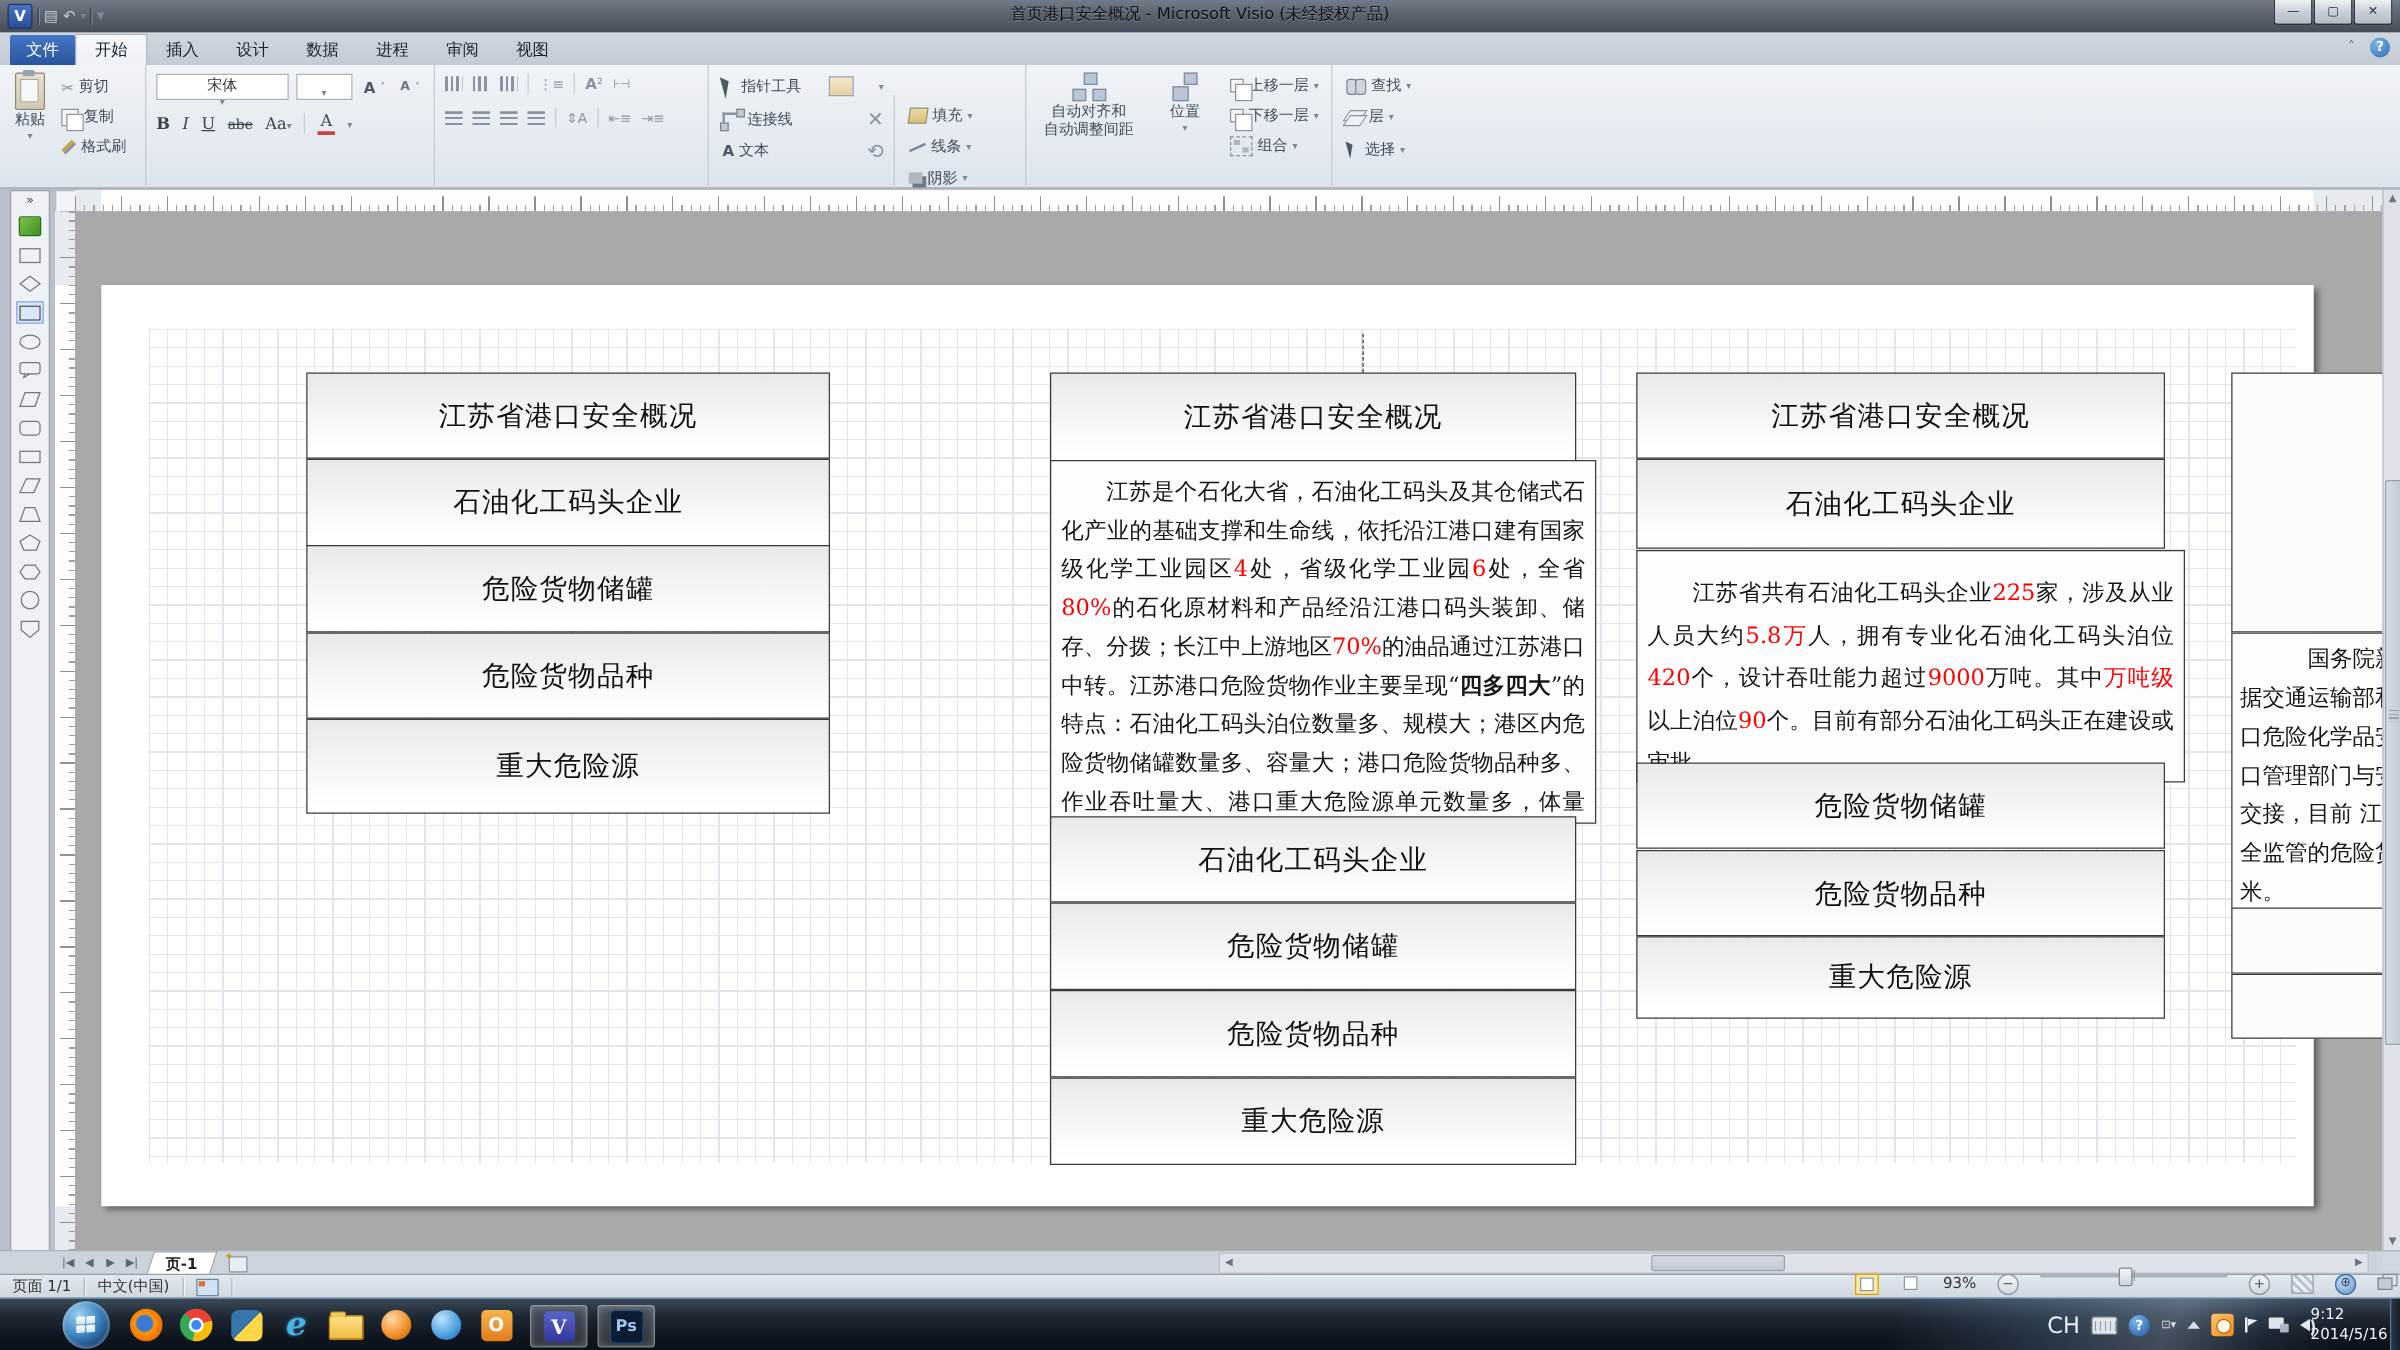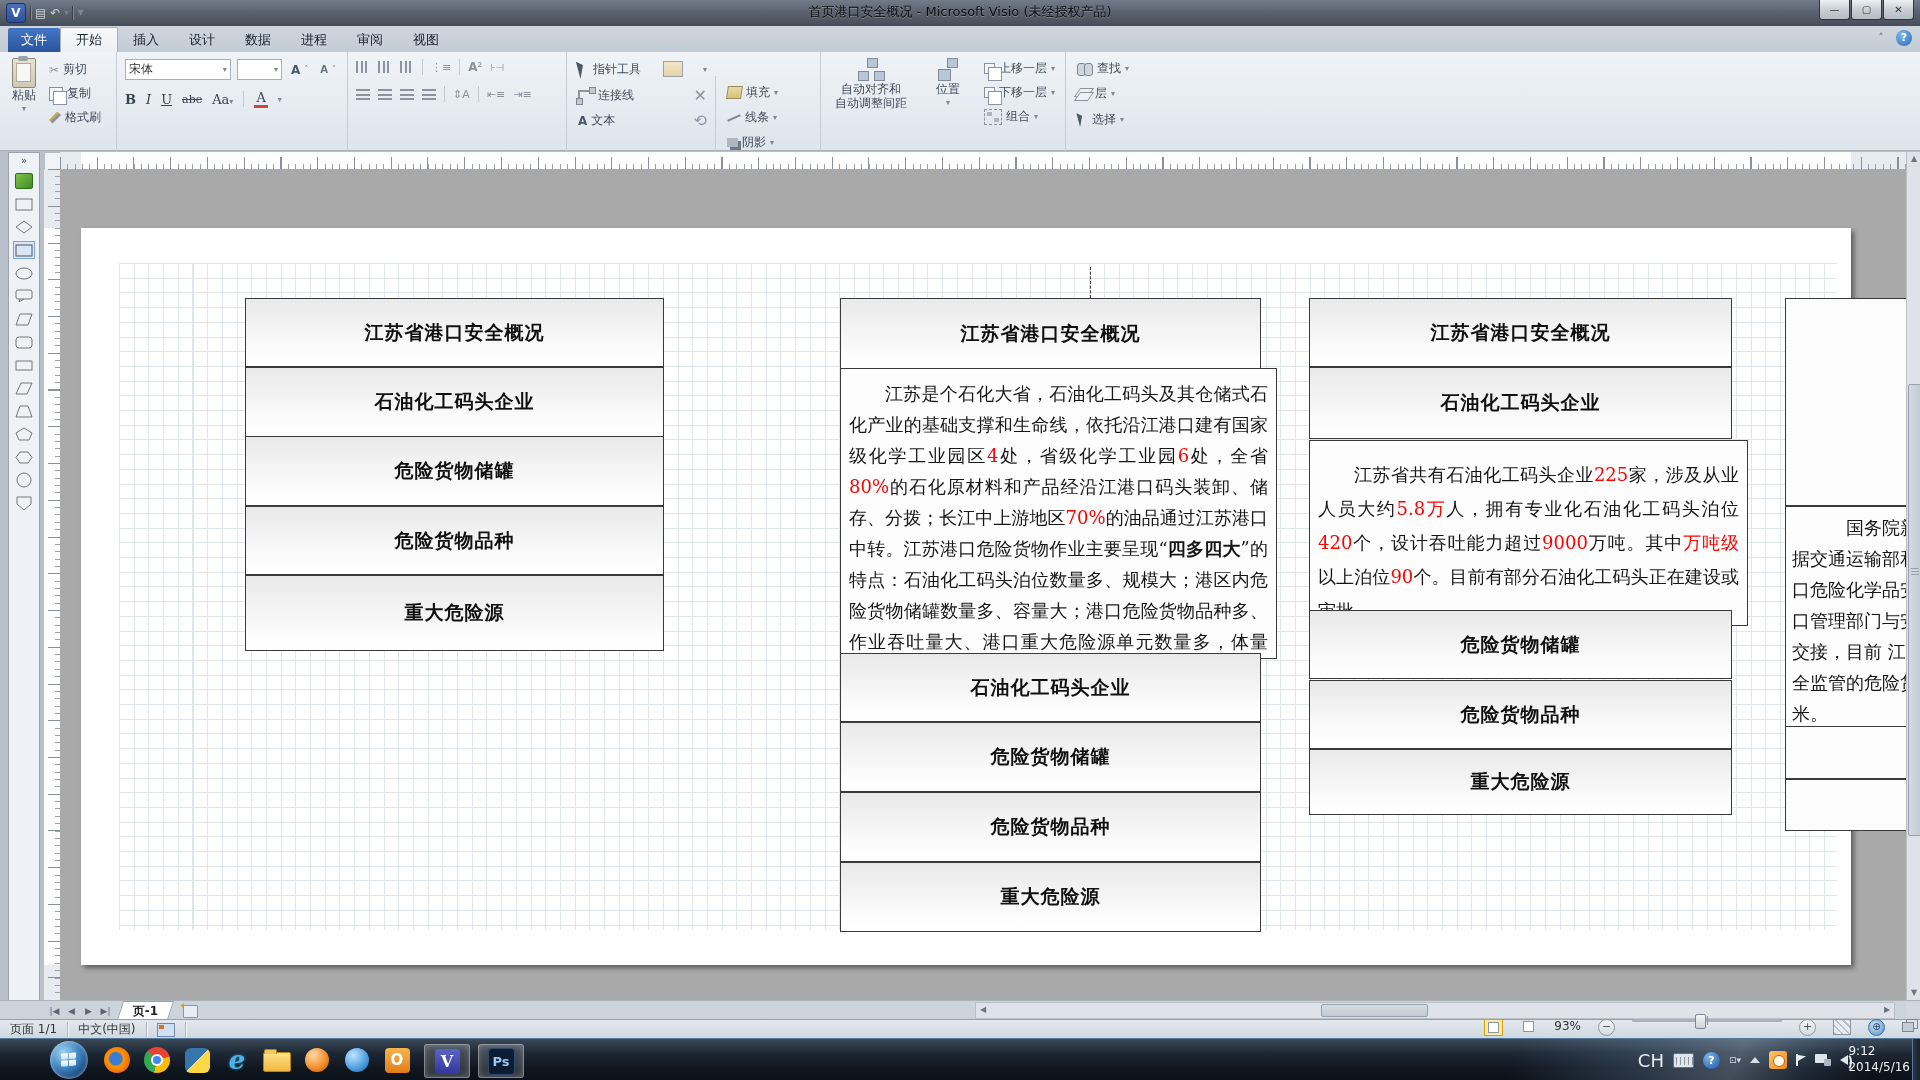--- a/index.html
+++ b/index.html
@@ -26,21 +26,21 @@
   
   .ribbon{left:0;top:52px;width:1920px;height:98px;background:linear-gradient(180deg,#f0f3f7,#e4eaf0 65%,#dde4eb);border-bottom:1px solid #a8afb8;display:flex;}
   .rgroup{position:relative;height:98px;padding:4px 6px 16px 6px;display:flex;flex-direction:column;}
   .rgroup + .rgroup{border-left:1px solid #c6ccd4;}
   .glabel{position:absolute;bottom:2px;left:0;right:0;text-align:center;font-size:11px;color:#5f6b78;}
   .rrow{display:flex;align-items:center;gap:6px;margin:3px 2px;}
   .rbtn{display:flex;align-items:center;gap:4px;font-size:12px;color:#414c59;padding:1px 3px;white-space:nowrap;}
   .rbig{display:flex;flex-direction:column;align-items:center;justify-content:flex-start;font-size:12px;color:#414c59;padding:2px 6px;text-align:center;line-height:14px;}
   .muted{color:#8a93a0;}
   .drop{font-size:8px;color:#7d8694;}
-  .combo{background:#fff;border:1px solid #a9b1bb;height:19px;display:flex;align-items:center;justify-content:space-between;font-size:12px;color:#333;padding:0 3px;}
+  .combo{background:#fff;border:1px solid #a9b1bb;height:19px;display:flex;align-items:center;justify-content:space-between;font-size:12px;color:#333;padding:0 3px;flex-direction:column;}
   .ico{display:inline-block;}
   .clipboard-ico{width:22px;height:28px;background:linear-gradient(180deg,#e7e2d2,#cfc9b4);border:1px solid #8d8774;border-radius:2px;position:relative;}
   .clipboard-ico:before{content:"";position:absolute;left:5px;top:-3px;width:10px;height:5px;background:#9aa2ac;border-radius:2px;}
   .clipboard-ico:after{content:"";position:absolute;left:3px;top:4px;width:13px;height:17px;background:#f6f7f8;border:1px solid #b0aa96;}
   .sq2{width:12px;height:12px;border:1px solid #8b93a0;background:#f4f6f8;position:relative;}
   .sq2:before{content:"";position:absolute;left:3px;top:3px;width:12px;height:12px;border:1px solid #8b93a0;background:#fff;}
   .brush-ico{width:12px;height:12px;background:linear-gradient(135deg,#c9a84c 50%,#8b93a0 50%);clip-path:polygon(0 70%,70% 0,100% 30%,30% 100%);}
   .vbars{width:14px;height:12px;background:repeating-linear-gradient(90deg,#8b93a0 0 2px,transparent 2px 4.6px);}
   .hbars{width:14px;height:11px;background:repeating-linear-gradient(180deg,#8b93a0 0 2px,transparent 2px 4.5px);}
   .fontbtn{font-family:"DejaVu Serif",serif;font-size:13px;color:#39434f;}
@@ -76,21 +76,21 @@
   .hruler:before{content:"";position:absolute;z-index:2;left:0;right:0;bottom:0;height:5px;background:repeating-linear-gradient(90deg,#9aa1ab 0 1px,transparent 1px 7.35px);}
   .hruler:after{content:"";position:absolute;z-index:2;left:0;right:0;bottom:0;height:12px;background:repeating-linear-gradient(90deg,#8a919b 0 1px,transparent 1px 36.75px);}
   .vruler{left:44px;top:18px;width:16px;height:831px;background:#e7ebef;border-right:1px solid #b6bcc4;overflow:hidden;}
   .vruler .pagespan{position:absolute;top:59px;left:0;height:737px;width:16px;background:#fdfdfd;}
   .vruler:before{content:"";position:absolute;z-index:2;top:0;bottom:0;right:0;width:5px;background:repeating-linear-gradient(180deg,#9aa1ab 0 1px,transparent 1px 7.35px);}
   .vruler:after{content:"";position:absolute;z-index:2;top:0;bottom:0;right:0;width:12px;background:repeating-linear-gradient(180deg,#8a919b 0 1px,transparent 1px 36.75px);}
   .canvas{left:60px;top:18px;width:1846px;height:831px;background:#a9a9a9;overflow:hidden;}
   .page{position:absolute;left:21px;top:59px;width:1770px;height:737px;background:#ffffff;box-shadow:3px 3px 5px rgba(0,0,0,.45);}
   .grid{position:absolute;left:38px;top:35px;width:1718px;height:667px;background-image:repeating-linear-gradient(to right,#e1e5ec 0 1px,transparent 1px 14.7px),repeating-linear-gradient(to bottom,#e1e5ec 0 1px,transparent 1px 14.7px);}
   .guide-dash{position:absolute;left:1009px;top:39px;height:31px;width:0;border-left:1px dashed #3a3a3a;}
-  .tbox{position:absolute;border:1px solid #3a3a3a;background:linear-gradient(180deg,#e9e9e9,#ffffff 92%);display:flex;align-items:center;justify-content:center;font-family:"DejaVu Serif","Liberation Serif",serif;font-size:19px;color:#101010;letter-spacing:1px;font-weight:bold;}
+  .tbox{position:absolute;border:1px solid #3a3a3a;background:linear-gradient(180deg,#e9e9e9,#ffffff 92%);display:flex;align-items:center;justify-content:center;font-family:"DejaVu Serif","Liberation Serif",serif;font-size:22px;color:#101010;letter-spacing:1px;}
   .ebox{position:absolute;border:1px solid #3a3a3a;background:#fcfcfc;}
   .pbox{position:absolute;border:1px solid #3a3a3a;background:#fdfdfd;font-family:"DejaVu Serif","Liberation Serif",serif;color:#161616;text-align:justify;}
   .pbox .red{color:#ff0000;}
   .pbox .bold{font-weight:bold;}
   .p2{font-size:18px;line-height:31px;padding:9px 8px 0 8px;text-indent:2em;}
   .p3{font-size:18px;line-height:34px;padding:17px 8px 0 8px;text-indent:2em;}
   .p4line{font-size:18px;line-height:31px;white-space:nowrap;overflow:hidden;padding-left:6px;}
   .p4line:first-child{padding-left:60px;}
   
   .vsb{left:1906px;top:1px;width:14px;height:848px;background:#dfe3e9;border-left:1px solid #b9c0c8;}

